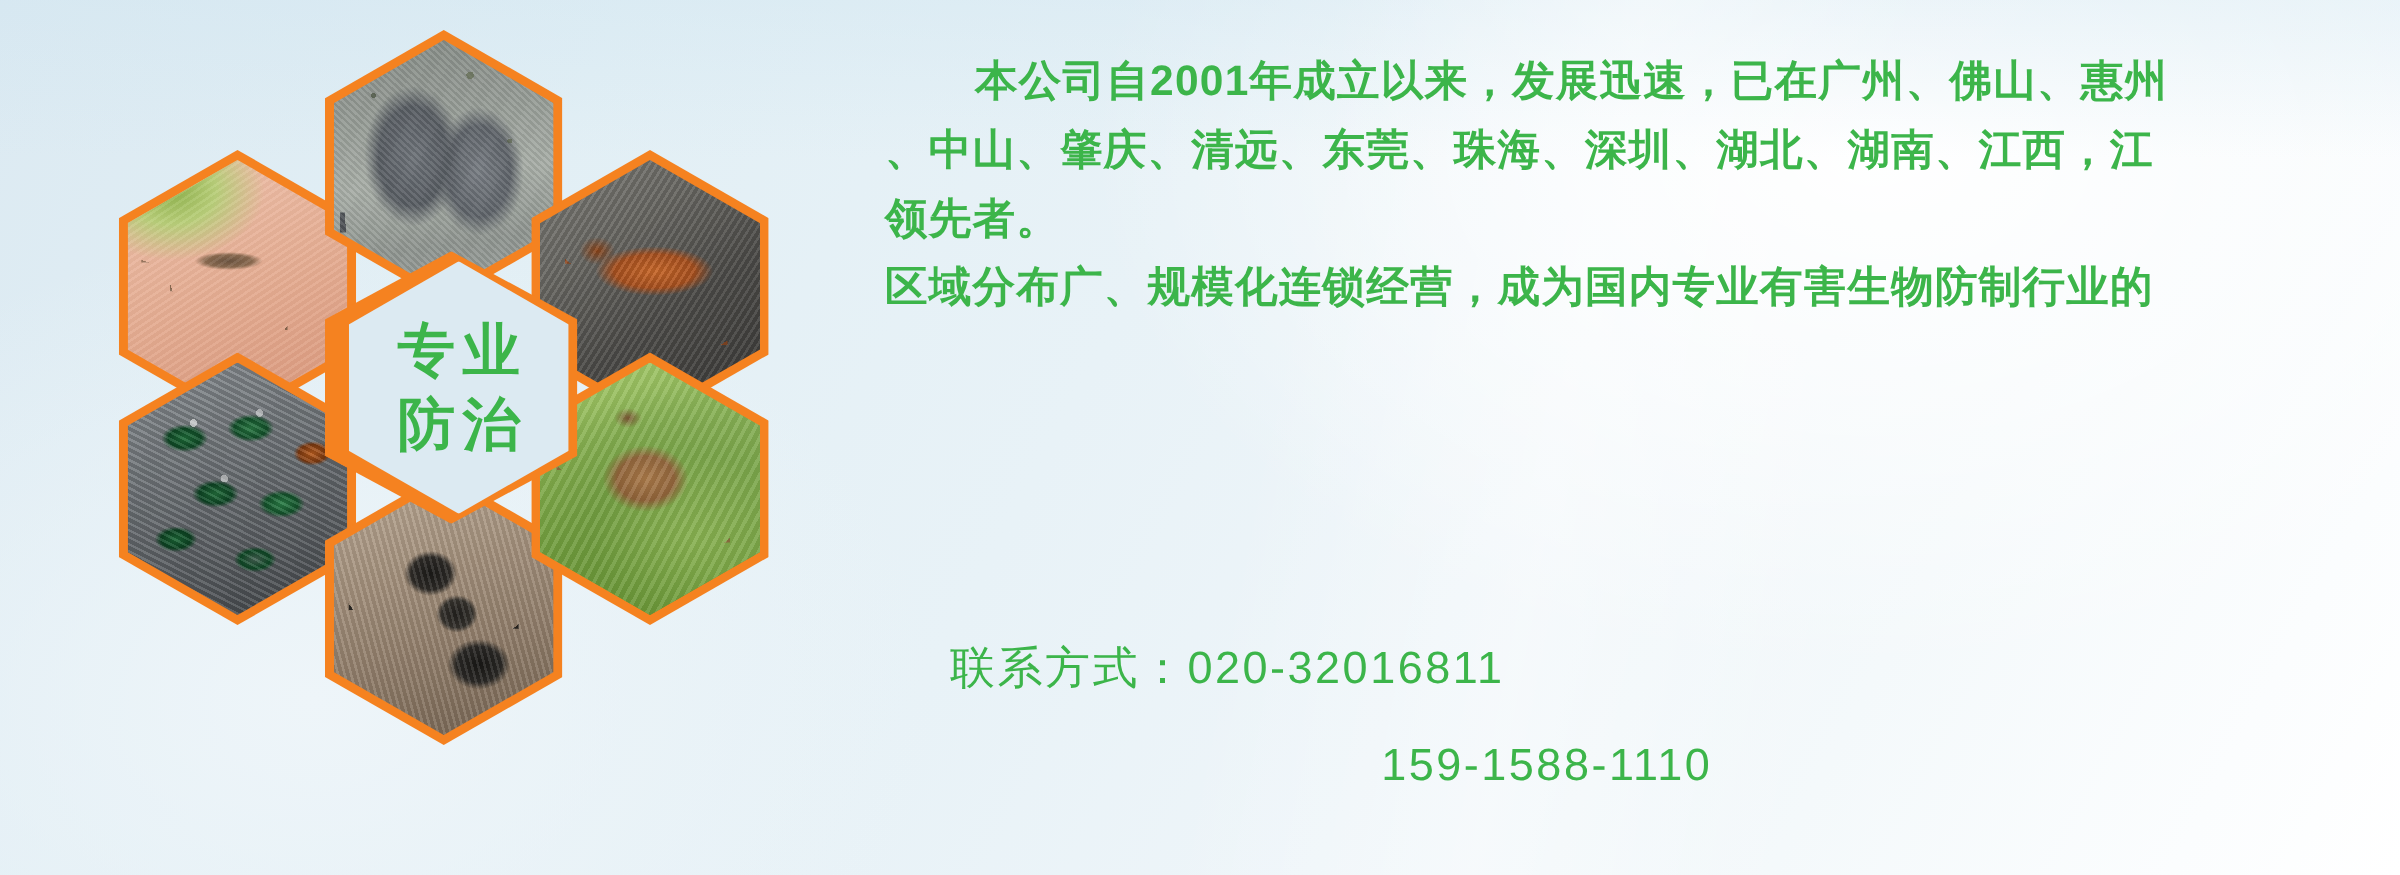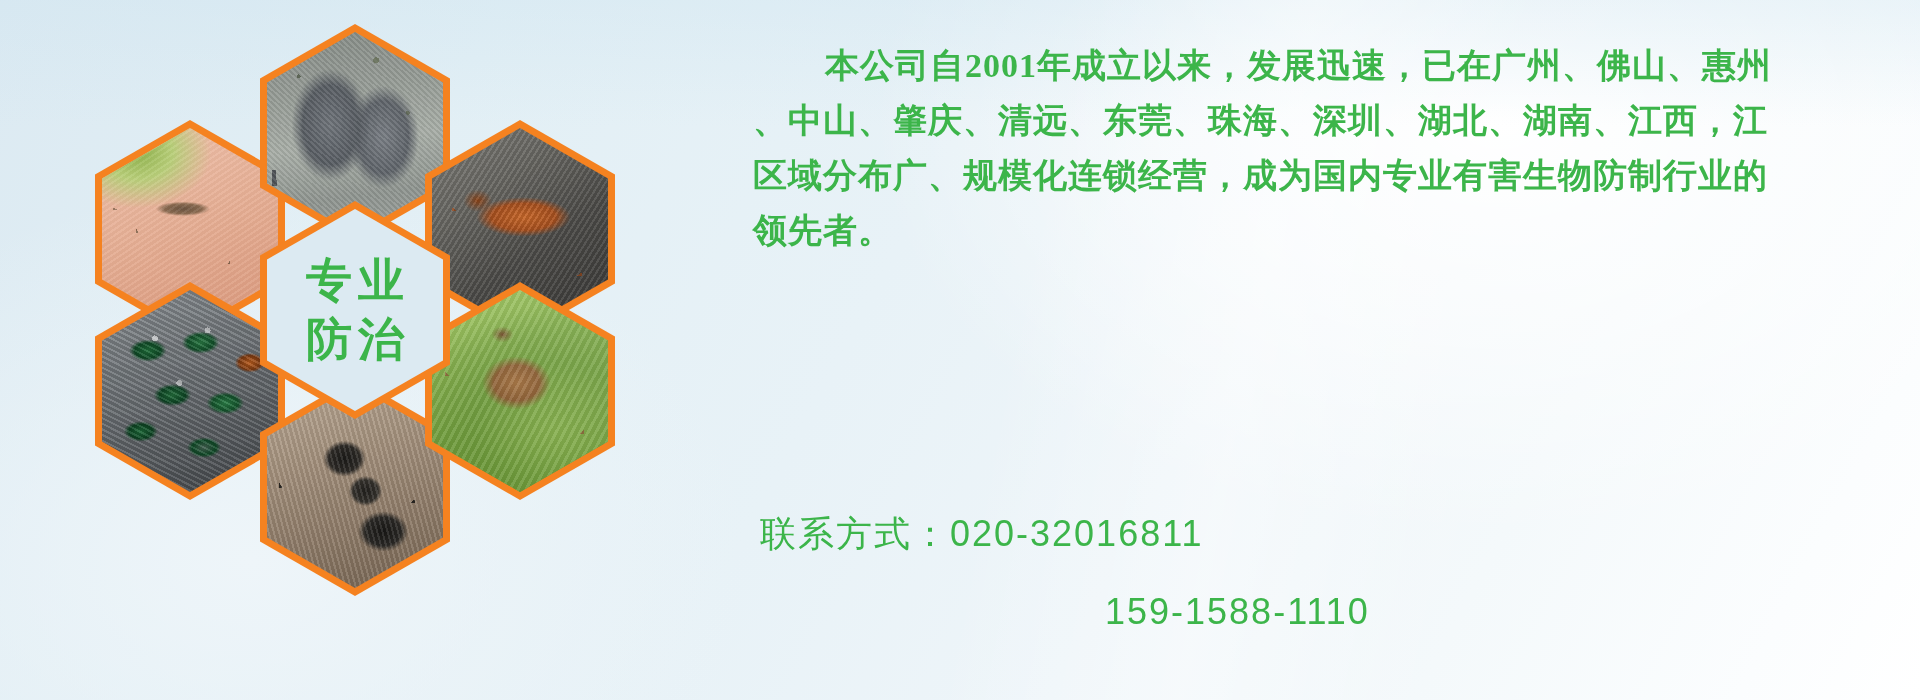--- a/index.html
+++ b/index.html
@@ -164,20 +164,21 @@
     content: "";
     position: absolute; inset: 0;
     background:
       repeating-linear-gradient(118deg, rgba(255,255,255,0.10) 0 3px, rgba(0,0,0,0.05) 3px 7px),
       linear-gradient(200deg, rgba(255,255,255,0.15), rgba(0,0,0,0.08));
   }
 
   
   .hex-center {
     background: #f58220;
+    padding-left: 12px;
   }
   .hex-center .hex-inner {
     background: #dceaf2;
     display: flex;
     align-items: center;
     justify-content: center;
   }
   .hex-label {
     color: #3cb54a;
     font-size: 46px;
@@ -185,25 +186,24 @@
     line-height: 1.28;
     letter-spacing: 6px;
     text-align: center;
     text-indent: 6px;
   }
   .hex-label span { display: block; }
 
   
   .copy-block {
     position: absolute;
-    left: 753px;
+    left: 708px;
     top: 38px;
     width: 1140px;
     z-index: 4;
-    font-family: Liberation Serif, serif;
   }
   .copy-line {
     color: #3cb54a;
     font-size: 34px;
     font-weight: bold;
     line-height: 55px;
     letter-spacing: 1px;
     white-space: nowrap;
   }
   .copy-line.indent { text-indent: 72px; }
@@ -273,22 +273,22 @@
           <span>专业</span>
           <span>防治</span>
         </div>
       </div>
     </div>
   </div>
 
   <div class="copy-block">
     <div class="copy-line indent">本公司自2001年成立以来，发展迅速，已在广州、佛山、惠州</div>
     <div class="copy-line">、中山、肇庆、清远、东莞、珠海、深圳、湖北、湖南、江西，江</div>
+    <div class="copy-line">领先者。</div>
     <div class="copy-line">区域分布广、规模化连锁经营，成为国内专业有害生物防制行业的</div>
-    <div class="copy-line">领先者。</div>
   </div>
 
   <div class="contact-block">
     <div class="contact-line">联系方式：020-32016811</div>
     <div class="contact-line phone2">159-1588-1110</div>
   </div>
 
 </div>
 
 </body></html>

